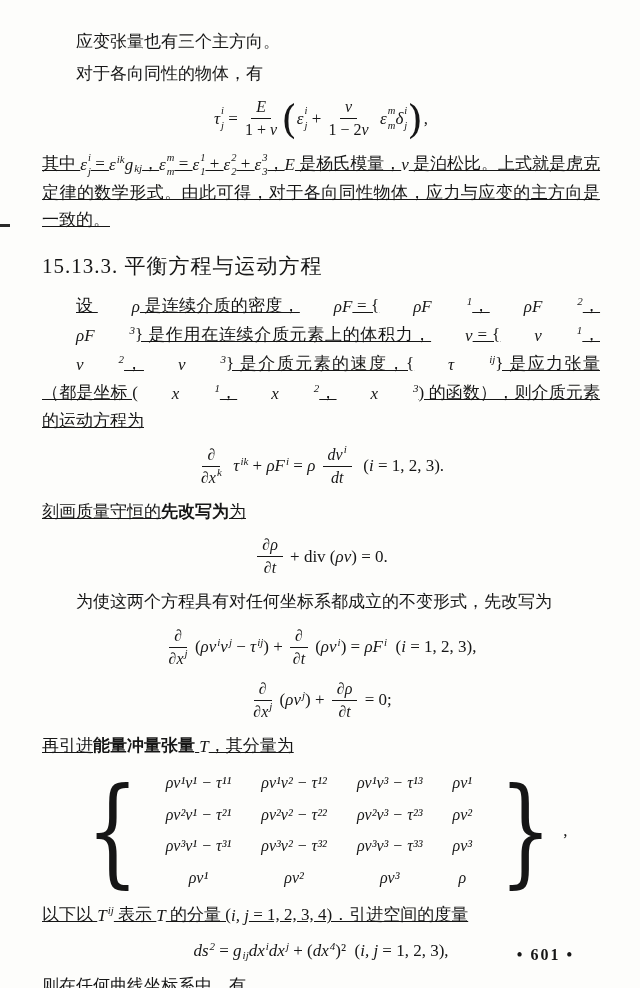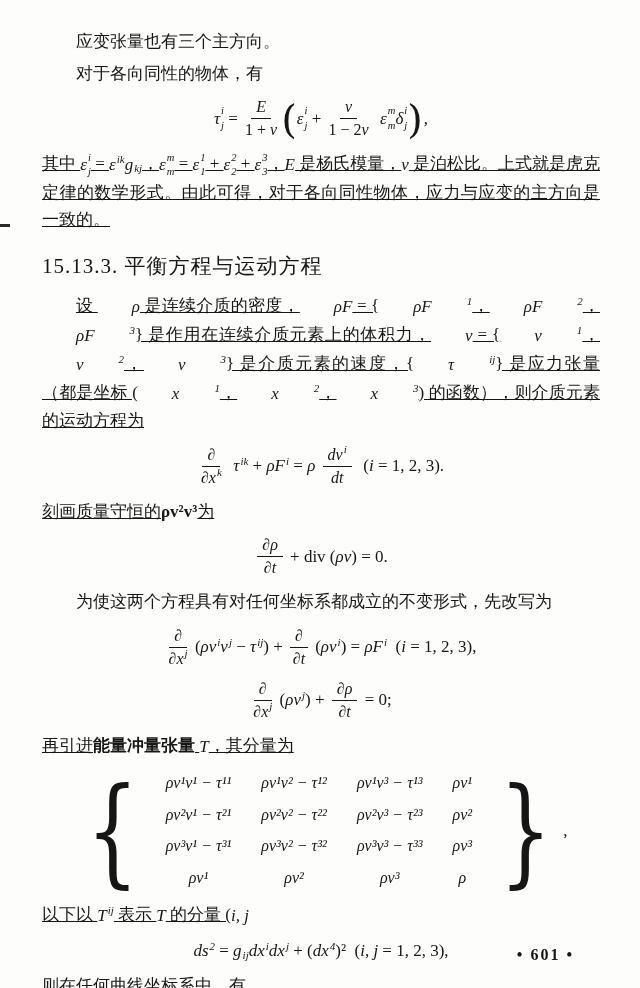--- a/index.html
+++ b/index.html
@@ -236,21 +236,21 @@
           </span>
         </span>
       </span>
       <span class="tx">  (</span>
       <span class="mg">
         <span class="mi">i</span>
       </span>
       <span class="tx"> = 1, 2, 3).</span>
     </div>
 
-  <p class="para"><span class="tx">刻画质量守恒的</span><span class="bo">ρv²v³</span><span class="tx">为</span></p>
+  <p class="para"><span class="tx">刻画质量守恒的</span><span class="bo">先改写为</span><span class="tx">为</span></p>
 
   <div class="formula">
       <span class="frac">
         <span class="num">
           <span class="mg">
             <span class="mi">∂ρ</span>
           </span>
         </span>
         <span class="den">
           <span class="mg">
@@ -388,21 +388,21 @@
       <span class="tx">,</span>
     </div>
 
   <p class="para"><span class="tx">以下以 </span><span class="mg">
         <span class="mi">T</span>
         <span class="sup1">ij</span>
       </span><span class="tx"> 表示 </span><span class="mg">
         <span class="mi">T</span>
       </span><span class="tx"> 的分量 (</span><span class="mg">
         <span class="mi">i, j</span>
-      </span></p>
+      </span><span class="tx"> = 1, 2, 3, 4)．引进空间的度量</span></p>
 
   <div class="formula">
       <span class="mg">
         <span class="mi">ds</span>
         <span class="sup1">2</span>
       </span>
       <span class="tx"> = </span>
       <span class="mg">
         <span class="mi">g</span>
         <span class="sub1">ij</span>

